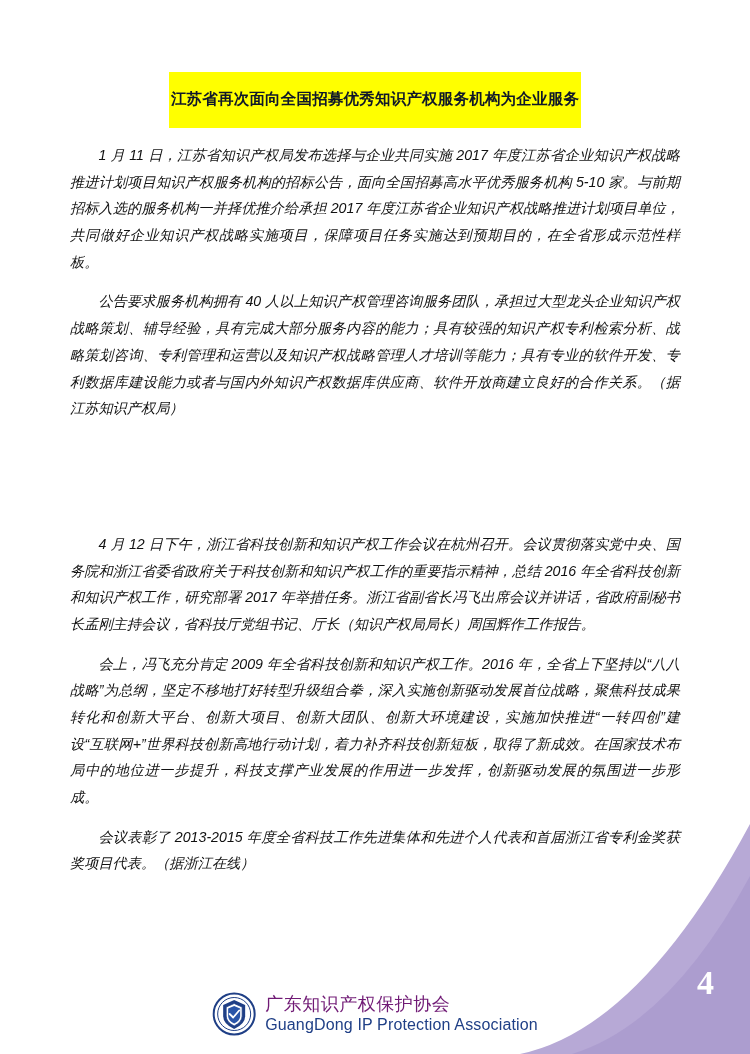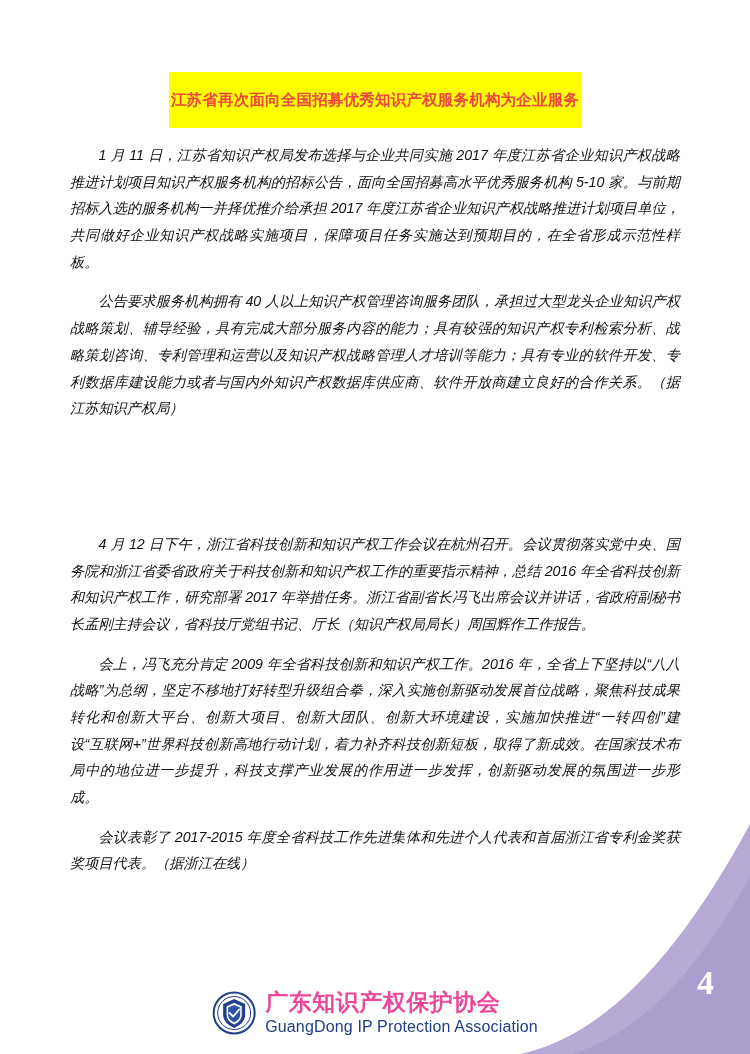--- a/index.html
+++ b/index.html
@@ -47,26 +47,27 @@
   }
 
   
   .headline {
     text-align: center;
     margin: 0 0 14px 0;
   }
   .headline span {
     display: inline-block;
     background: #ffff00;
-    color: #ef4444;
+    color: #0f172a;
     font-weight: bold;
     font-size: 15.5px;
     line-height: 1.55;
     padding: 16px 2px;
     letter-spacing: 0.2px;
+    font-family: Liberation Mono, monospace;
   }
 
   p.body {
     margin: 0 0 13px 0;
     font-size: 14.2px;
     line-height: 1.88;
     text-align: justify;
     text-justify: inter-ideograph;
     text-indent: 2em;
     color: #111111;
@@ -99,23 +100,23 @@
     height: 44px;
     flex: 0 0 44px;
   }
   .footer-text {
     display: flex;
     flex-direction: column;
     justify-content: center;
     line-height: 1.12;
   }
   .footer-cn {
-    font-size: 23px;
-    font-weight: bold;
-    color: #ec4899;
+    font-size: 18px;
+    font-weight: normal;
+    color: #701a75;
     letter-spacing: 0.5px;
   }
   .footer-en {
     font-size: 16px;
     color: #1f3f86;
     letter-spacing: 0.15px;
     margin-top: 2px;
   }
 
   .page-number {
@@ -149,21 +150,21 @@
       </h2>
       <p class="body">1 月 11 日，江苏省知识产权局发布选择与企业共同实施 2017 年度江苏省企业知识产权战略推进计划项目知识产权服务机构的招标公告，面向全国招募高水平优秀服务机构 5-10 家。与前期招标入选的服务机构一并择优推介给承担 2017 年度江苏省企业知识产权战略推进计划项目单位，共同做好企业知识产权战略实施项目，保障项目任务实施达到预期目的，在全省形成示范性样板。</p>
       <p class="body">公告要求服务机构拥有 40 人以上知识产权管理咨询服务团队，承担过大型龙头企业知识产权战略策划、辅导经验，具有完成大部分服务内容的能力；具有较强的知识产权专利检索分析、战略策划咨询、专利管理和运营以及知识产权战略管理人才培训等能力；具有专业的软件开发、专利数据库建设能力或者与国内外知识产权数据库供应商、软件开放商建立良好的合作关系。（据江苏知识产权局）</p>
     </div>
 
     <div class="section-gap"></div>
 
     <div>
       <p class="body">4 月 12 日下午，浙江省科技创新和知识产权工作会议在杭州召开。会议贯彻落实党中央、国务院和浙江省委省政府关于科技创新和知识产权工作的重要指示精神，总结 2016 年全省科技创新和知识产权工作，研究部署 2017 年举措任务。浙江省副省长冯飞出席会议并讲话，省政府副秘书长孟刚主持会议，省科技厅党组书记、厅长（知识产权局局长）周国辉作工作报告。</p>
       <p class="body">会上，冯飞充分肯定 2009 年全省科技创新和知识产权工作。2016 年，全省上下坚持以“八八战略”为总纲，坚定不移地打好转型升级组合拳，深入实施创新驱动发展首位战略，聚焦科技成果转化和创新大平台、创新大项目、创新大团队、创新大环境建设，实施加快推进“一转四创”建设“互联网+”世界科技创新高地行动计划，着力补齐科技创新短板，取得了新成效。在国家技术布局中的地位进一步提升，科技支撑产业发展的作用进一步发挥，创新驱动发展的氛围进一步形成。</p>
-      <p class="body">会议表彰了 2017-2015 年度全省科技工作先进集体和先进个人代表和首届浙江省专利金奖获奖项目代表。（据浙江在线）</p>
+      <p class="body">会议表彰了 2013-2015 年度全省科技工作先进集体和先进个人代表和首届浙江省专利金奖获奖项目代表。（据浙江在线）</p>
     </div>
 
   </div>
 
   <div class="page-number">4</div>
 
   <div class="footer">
     <div class="footer-inner">
       <span class="emblem">
         <svg width="44" height="44" viewBox="0 0 44 44" xmlns="http://www.w3.org/2000/svg">

